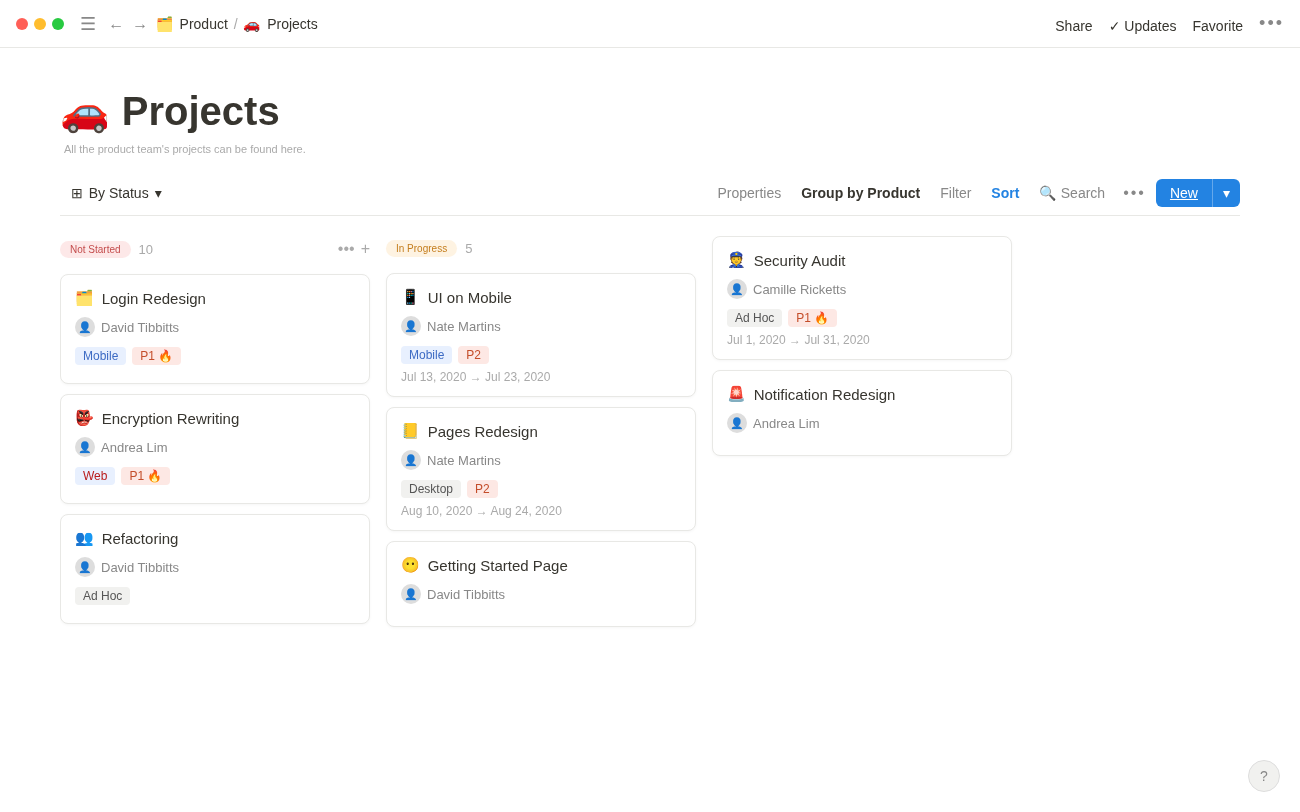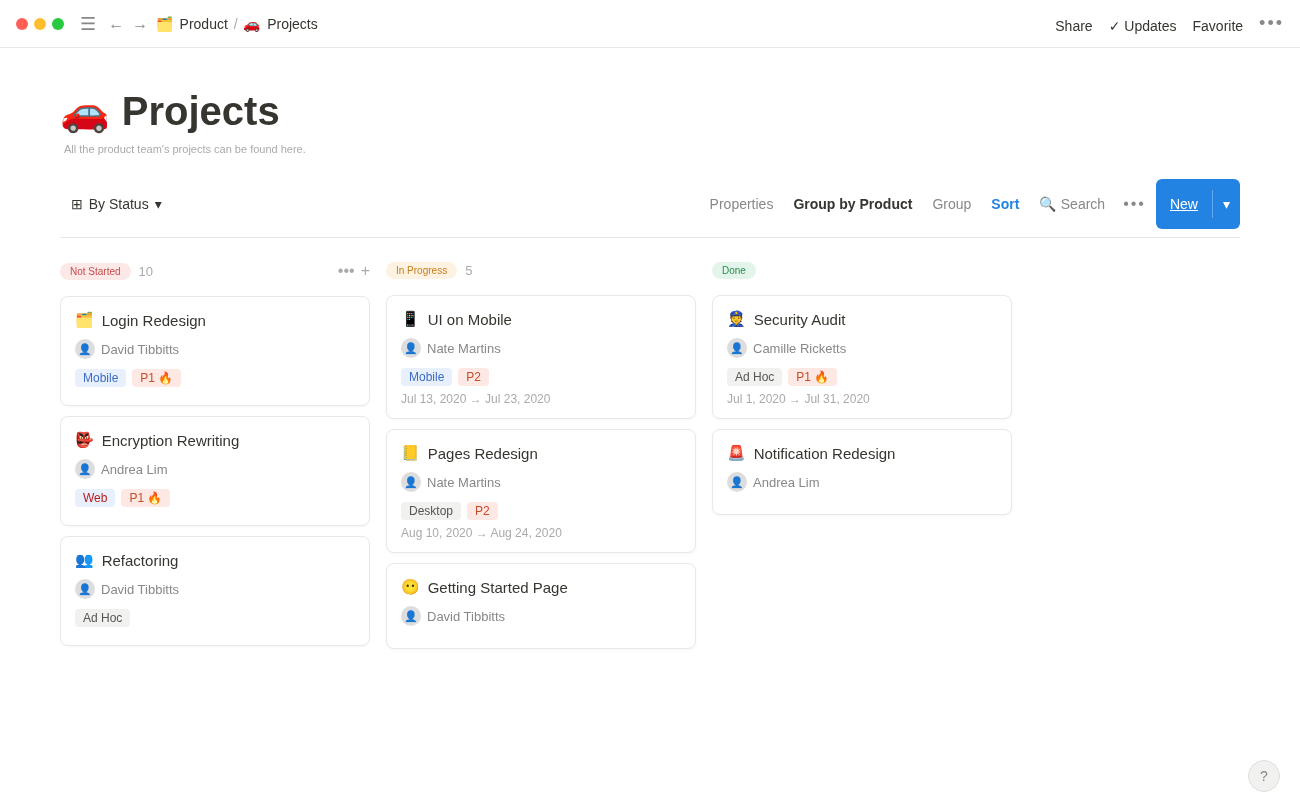--- a/index.html
+++ b/index.html
@@ -56,21 +56,21 @@
     .toolbar-group-by span { color: #37352f; font-weight: 600; }
     .search-icon-btn { display: flex; align-items: center; gap: 4px; padding: 4px 8px; border-radius: 4px; font-size: 14px; color: #888; cursor: pointer; }
     .three-dots-btn { padding: 4px 6px; border-radius: 4px; font-size: 16px; color: #888; cursor: pointer; letter-spacing: 2px; }
 
     .new-btn {
       display: flex; align-items: center;
       border-radius: 6px; overflow: hidden;
       background: #2383e2; color: #fff; font-size: 14px; font-weight: 500;
       cursor: pointer;
     }
-    .new-btn-main { padding: 17px 14px; text-decoration: underline; }
+    .new-btn-main { padding: 6px 14px; text-decoration: underline; }
     .new-btn-arrow { padding: 6px 10px; border-left: 1px solid rgba(255,255,255,0.3); }
 
     
     .board { display: flex; gap: 16px; overflow-x: hidden; }
     .column { min-width: 310px; flex-shrink: 0; }
     .column-header {
       display: flex; align-items: center; gap: 8px;
       margin-bottom: 12px; padding: 4px 0;
     }
     .column-label {
@@ -151,21 +151,21 @@
         <span class="by-status-icon">⊞</span>
         <span>By Status</span>
         <span>▾</span>
       </div>
     </div>
     <div class="toolbar-right">
       <span class="toolbar-btn">Properties</span>
       <span class="toolbar-btn toolbar-group-by">
         <span>Group by</span> <span style="color:#37352f;font-weight:600;">Product</span>
       </span>
-      <span class="toolbar-btn">Group</span>
+      <span class="toolbar-btn">Filter</span>
       <span class="toolbar-btn blue">Sort</span>
       <span class="search-icon-btn">
         <span>🔍</span>
         <span>Search</span>
       </span>
       <span class="three-dots-btn">•••</span>
       <div class="new-btn" style="position:relative;">
         <span class="new-btn-main">New</span>
         <span class="new-btn-arrow">▾</span>
 
@@ -274,23 +274,20 @@
           <span>Getting Started Page</span>
         </div>
         <div class="card-assignee">
           <div class="avatar">👤</div>
           <span>David Tibbitts</span>
         </div>
       </div>
     </div>
 
     <div class="column col-3rd">
-      <div class="column-header">
-        <span class="column-label label-done">Done</span>
-      </div>
 
       <div class="card">
         <div class="card-title">
           <span>👮</span>
           <span>Security Audit</span>
         </div>
         <div class="card-assignee">
           <div class="avatar">👤</div>
           <span>Camille Ricketts</span>
         </div>

